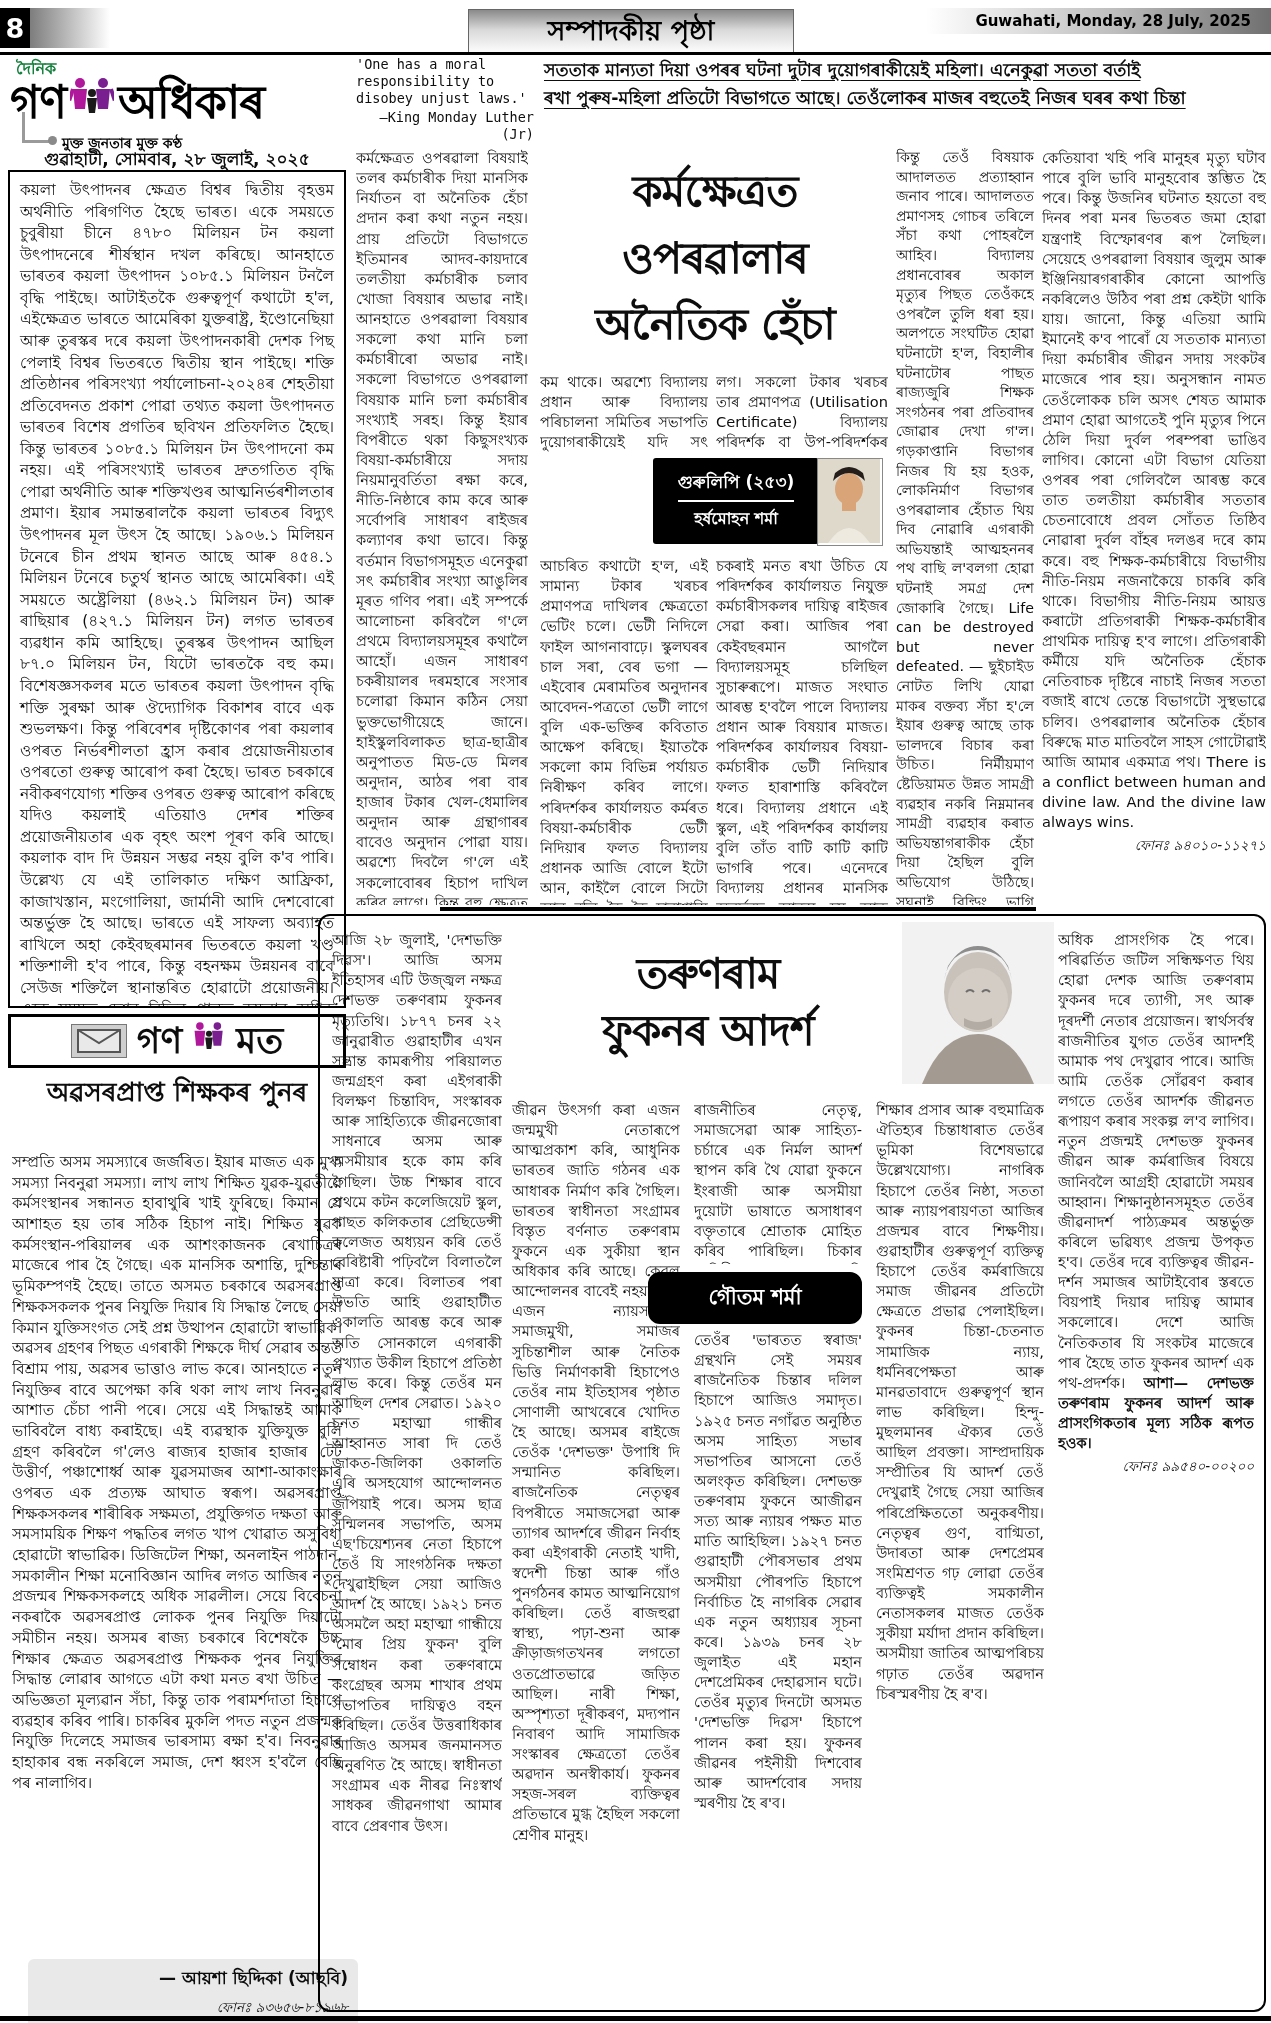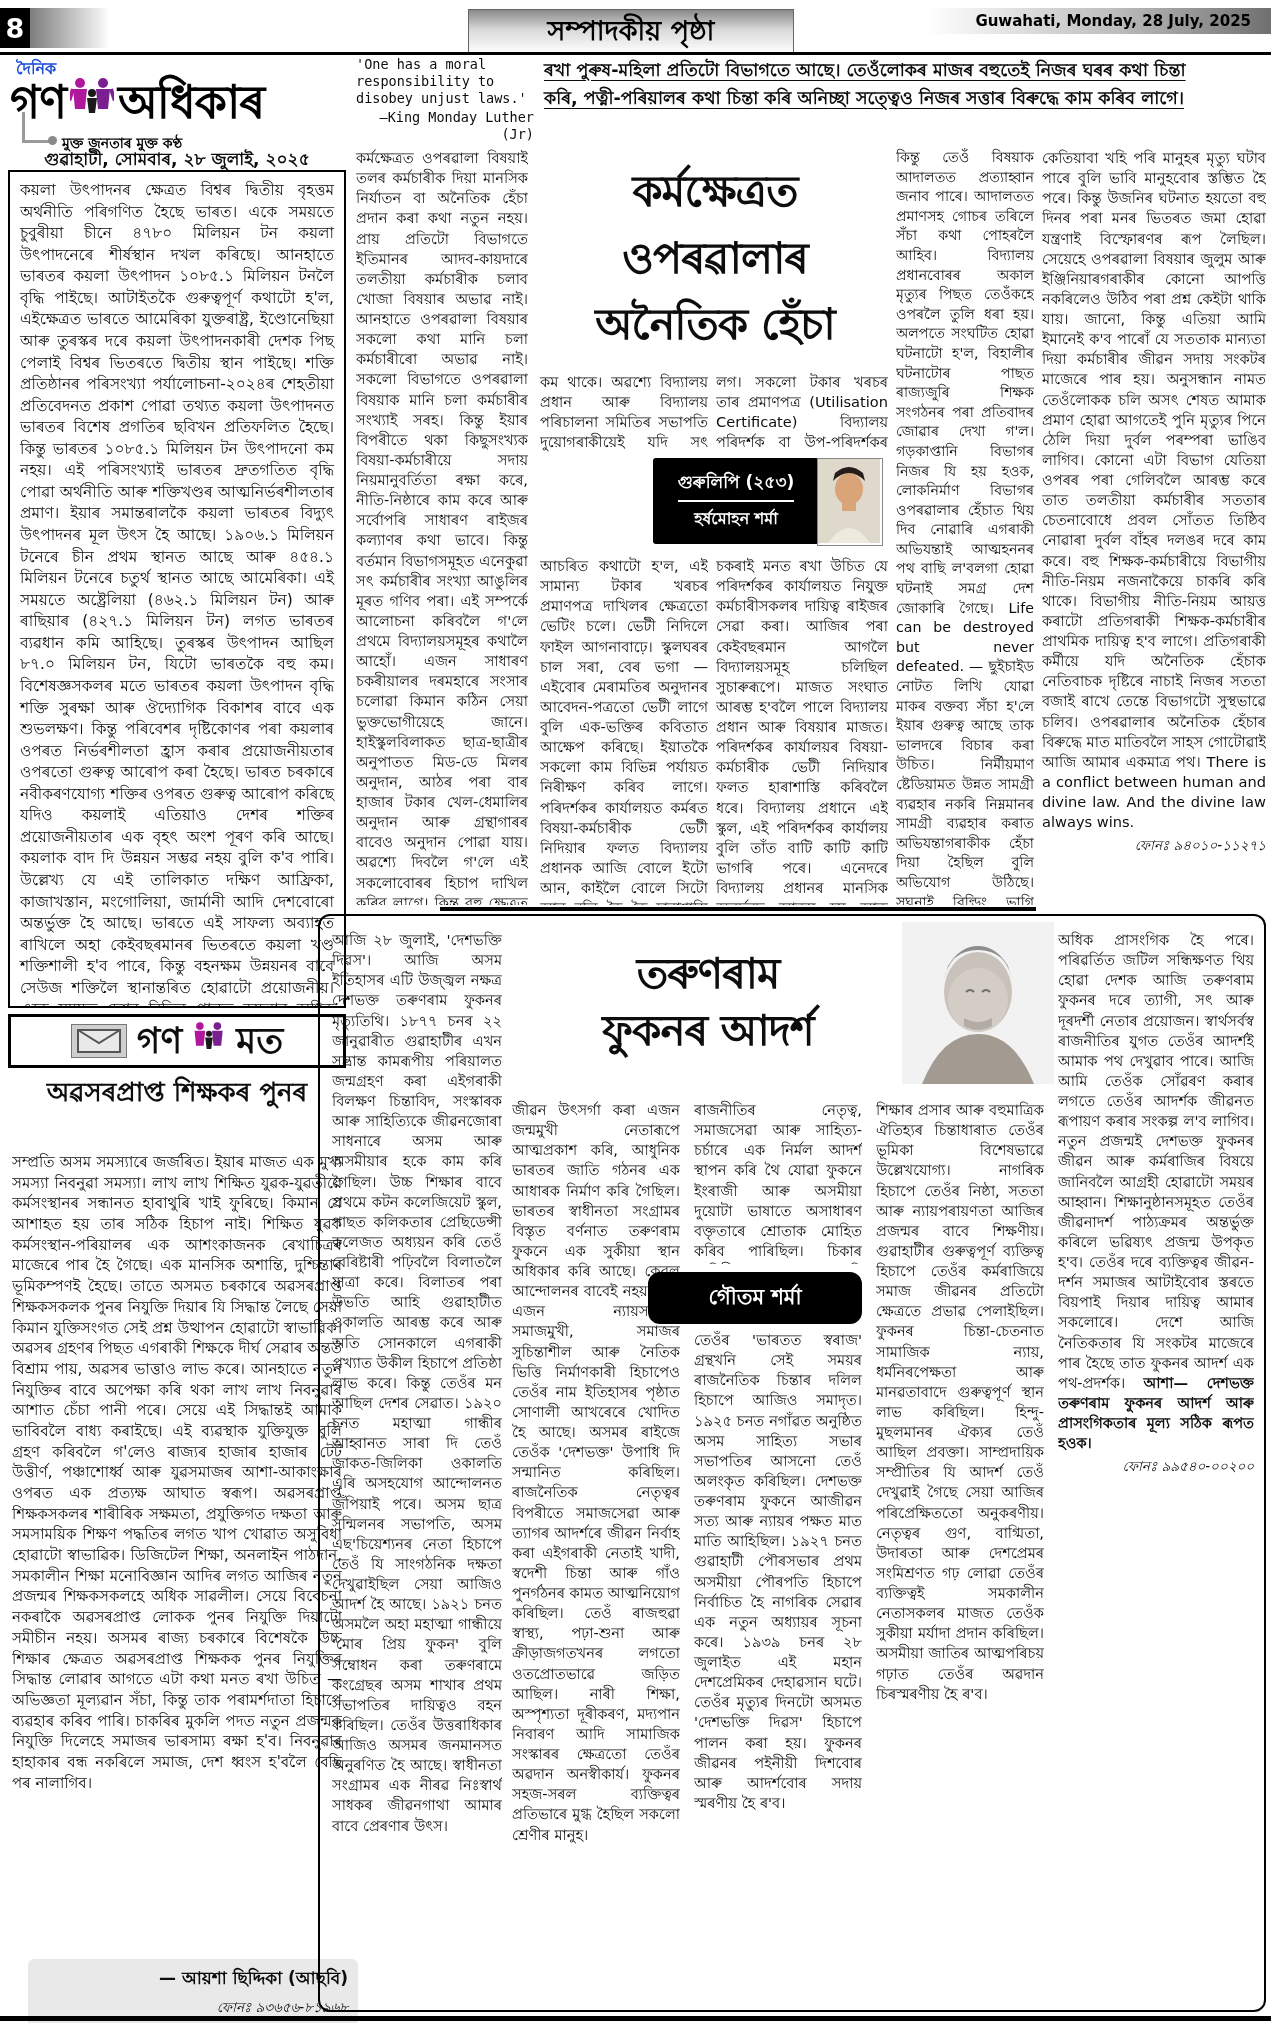--- a/index.html
+++ b/index.html
@@ -21,21 +21,21 @@
     background:linear-gradient(to right,#7d7d7d,#ffffff);}
   .section-title-box{left:468px;top:9px;width:324px;height:44px;border:1px solid #666;
     background:linear-gradient(180deg,#8a8a8a 0%,#d9d9d9 45%,#ffffff 100%);
     display:flex;align-items:center;justify-content:center;
     font-size:27px;font-weight:bold;color:#000;}
   .date-box{left:926px;top:8px;width:345px;height:26px;
     background:linear-gradient(to right,#ffffff 0%,#bdbdbd 55%,#6f6f6f 100%);
     display:flex;align-items:center;justify-content:flex-end;padding-right:20px;
     box-sizing:border-box;font-size:15px;font-weight:bold;color:#000;}
   
-  .daily{left:16px;top:56px;font-size:16px;font-weight:bold;color:#1d4ed8;}
+  .daily{left:16px;top:56px;font-size:16px;font-weight:bold;color:#15803d;}
   .mast-row{left:10px;top:74px;width:330px;height:56px;display:flex;align-items:center;}
   .mast-word{font-size:46px;font-weight:900;color:#000;letter-spacing:-1px;line-height:1;}
   .tagline{left:62px;top:132px;font-size:14px;font-weight:bold;color:#000;}
   .tag-dot{left:48px;top:136px;width:9px;height:9px;border-radius:50%;background:#8a8a8a;}
   .tag-elbow{left:22px;top:112px;width:26px;height:28px;border-left:3px solid #9a9a9a;
     border-bottom:3px solid #9a9a9a;}
   .as-dateline{left:8px;top:146px;width:338px;text-align:center;
     font-size:17px;font-weight:bold;}
   
   .editorial-box{left:8px;top:170px;width:338px;height:838px;border:2.5px solid #000;
@@ -164,22 +164,22 @@
 <div class="abs gm-sign-box">
   <div class="gm-sign">— আয়শা ছিদ্দিকা (আছবি)</div>
   <div class="gm-phone">ফোনঃ ৯৩৬৫৬-৮১৯৬৮</div>
 </div>
 
 <div class="abs quote-block">
   <div>'One has a moral responsibility to disobey unjust laws.'</div>
   <div class="quote-author">—King Monday Luther (Jr)</div>
 </div>
 <div class="abs banner">
+  <div>সততাক মান্যতা দিয়া ওপৰৰ ঘটনা দুটাৰ দুয়োগৰাকীয়েই মহিলা। এনেকুৱা সততা বৰ্তাই</div>
   <div>ৰখা পুৰুষ-মহিলা প্ৰতিটো বিভাগতে আছে। তেওঁলোকৰ মাজৰ বহুতেই নিজৰ ঘৰৰ কথা চিন্তা</div>
-  <div>কৰি, পত্নী-পৰিয়ালৰ কথা চিন্তা কৰি অনিচ্ছা সত্ত্বেও নিজৰ সত্তাৰ বিৰুদ্ধে কাম কৰিব লাগে।</div>
 </div>
 
 <div class="col" style="left:356px;top:148px;width:172px;height:757px;">কৰ্মক্ষেত্ৰত ওপৰৱালা বিষয়াই তলৰ কৰ্মচাৰীক দিয়া মানসিক নিৰ্যাতন বা অনৈতিক হেঁচা প্ৰদান কৰা কথা নতুন নহয়। প্ৰায় প্ৰতিটো বিভাগতে ইতিমানৰ আদব-কায়দাৰে তলতীয়া কৰ্মচাৰীক চলাব খোজা বিষয়াৰ অভাৱ নাই। আনহাতে ওপৰৱালা বিষয়াৰ সকলো কথা মানি চলা কৰ্মচাৰীৰো অভাৱ নাই। সকলো বিভাগতে ওপৰৱালা বিষয়াক মানি চলা কৰ্মচাৰীৰ সংখ্যাই সৰহ। কিন্তু ইয়াৰ বিপৰীতে থকা কিছুসংখ্যক বিষয়া-কৰ্মচাৰীয়ে সদায় নিয়মানুবৰ্তিতা ৰক্ষা কৰে, নীতি-নিষ্ঠাৰে কাম কৰে আৰু সৰ্বোপৰি সাধাৰণ ৰাইজৰ কল্যাণৰ কথা ভাবে। কিন্তু বৰ্তমান বিভাগসমূহত এনেকুৱা সৎ কৰ্মচাৰীৰ সংখ্যা আঙুলিৰ মূৰত গণিব পৰা। এই সম্পৰ্কে আলোচনা কৰিবলৈ গ'লে প্ৰথমে বিদ্যালয়সমূহৰ কথালৈ আহোঁ। এজন সাধাৰণ চকৰীয়ালৰ দৰমহাৰে সংসাৰ চলোৱা কিমান কঠিন সেয়া ভুক্তভোগীয়েহে জানে। হাইস্কুলবিলাকত ছাত্ৰ-ছাত্ৰীৰ অনুপাতত মিড-ডে মিলৰ অনুদান, আঠৰ পৰা বাৰ হাজাৰ টকাৰ খেল-ধেমালিৰ অনুদান আৰু গ্ৰন্থাগাৰৰ বাবেও অনুদান পোৱা যায়। অৱশ্যে দিবলৈ গ'লে এই সকলোবোৰৰ হিচাপ দাখিল কৰিব লাগে। কিন্তু বহু ক্ষেত্ৰত এই অনুদানৰ সদ্ব্যৱহাৰ নহয়। ভেণ্ডৰৰ পৰা কোনোৱে টকা লয়, কিনিবলৈ টকাখিনি দিছে বুলি প্ৰধানে কিনিব পাৰে। যি সামগ্ৰীৰ বিনিময়ত টকাখিনি খৰচ হ'ল তাৰ নথি-পত্ৰত প্ৰধানৰ লগতে বিদ্যালয় পৰিচালনা সমিতিয়ে স্বাক্ষৰ কৰিব লাগে। দুৰ্নীতি হোৱাৰ আশংকা খুবেই বেছি।</div>
 
 <div class="abs main-headline">
   <div>কৰ্মক্ষেত্ৰত</div>
   <div>ওপৰৱালাৰ</div>
   <div>অনৈতিক হেঁচা</div>
 </div>
 

